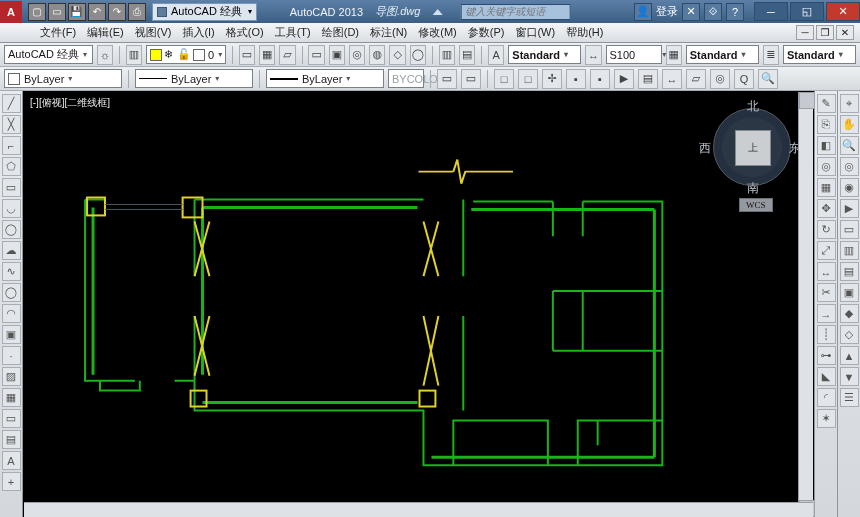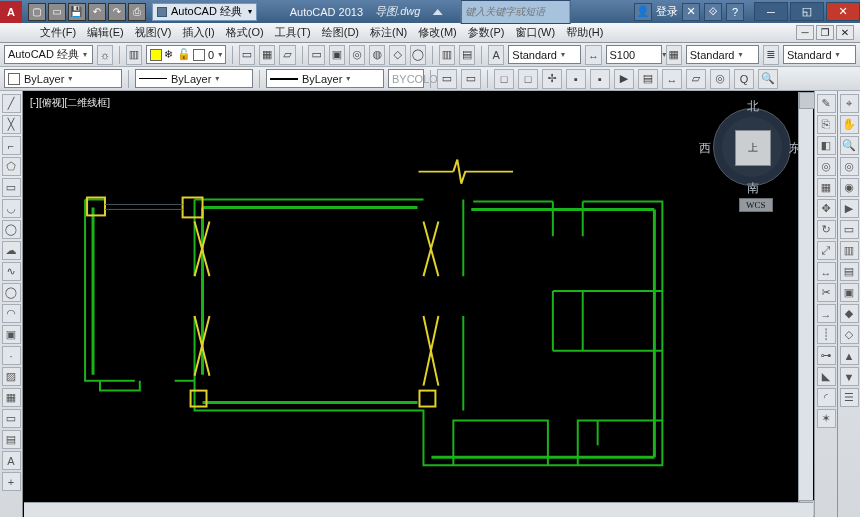--- a/index.html
+++ b/index.html
@@ -44,21 +44,21 @@
     display:flex; align-items:center; gap:12px; font-size:11px;
     color:#e7eef6;
   }
   .titlebar .center-title .appname { color:#f2f4f7; }
   .titlebar .center-title .docname { color:#e7eef6;font-style:italic; }
   .titlebar .center-title .arrow {
     width:0;height:0;border-left:5px solid transparent;
     border-right:5px solid transparent;border-bottom:6px solid #cfe1f3;
   }
   .titlebar .search {
-    height:24px; width:110px; background:#a7c2dd;
+    height:16px; width:110px; background:#a7c2dd;
     border:1px solid #2c4b6c; color:#3e5874; font-style:italic;
     font-size:10px;padding:0 4px;margin-left:6px;
   }
   .titlebar .right { position:absolute; right:0; display:flex; align-items:center; gap:2px;}
   .winbtn {
     width:34px;height:19px;display:flex;align-items:center;justify-content:center;
     color:#fff;font-size:11px;background:#3b5f84;border:1px solid #2d4c6a;
   }
   .winbtn.close { background:#c33a2c; }
   .login-area{display:flex;align-items:center;gap:4px;margin-right:8px;font-size:11px;color:#fff;}
@@ -82,21 +82,21 @@
   .combo{
     height:19px;background:#fff;border:1px solid #7a8089;display:flex;
     align-items:center;padding:0 3px;color:#161616;font-size:11px;
   }
   .combo .chev{margin-left:4px;font-size:8px;color:#555;}
   .tbtn{
     width:20px;height:20px;background:#e3e6ea;border:1px solid #a8aeb6;
     display:flex;align-items:center;justify-content:center;color:#444;font-size:11px;
   }
   .sep{width:1px;height:18px;background:#a5abb2;margin:0 2px;}
-  .combo.medium{width:90px;}
+  .combo.medium{width:90px;font-weight:bold;}
   .combo.small{width:56px;gap:23px;}
   .combo.tiny{width:36px;}
   .combo.wide{width:118px;}
   .combo.wider{width:110px;}
   .swatch{width:12px;height:12px;border:1px solid #666;display:inline-block;}
   
   .workarea{
     position:relative;height:427px;display:flex;background:#16212d;
   }
   .tool-col{

